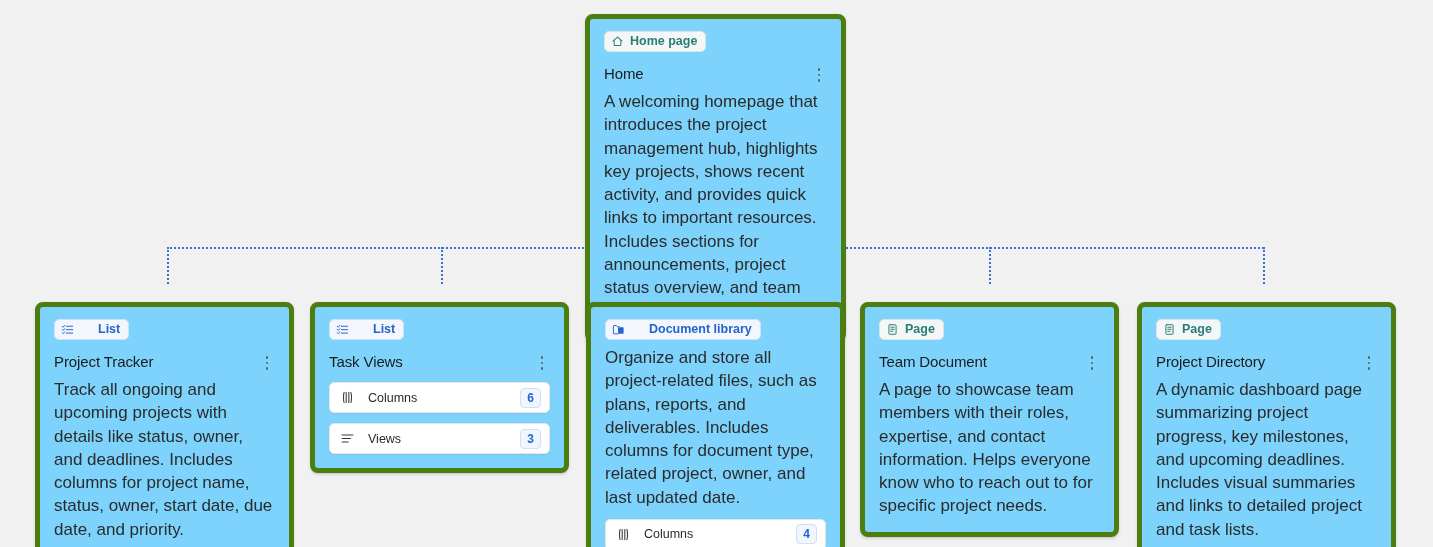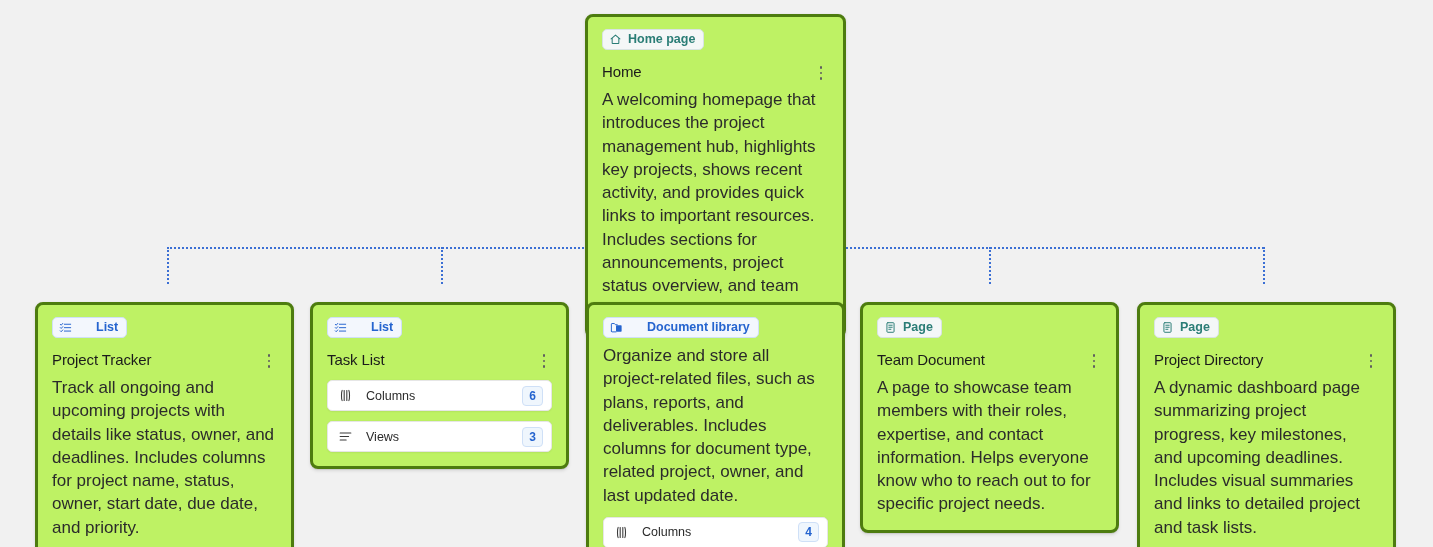--- a/index.html
+++ b/index.html
@@ -19,22 +19,22 @@
     border-left: 2px dotted #3b6fd4;
   }
   .conn-h {
     height: 0;
     border-top: 2px dotted #3b6fd4;
   }
 
   
   .card {
     position: absolute;
-    background: #bef264;
-    border: 3px solid #4d7c0f;
+    background: #7dd3fc;
+    border: 5px solid #4d7c0f;
     border-radius: 8px;
     box-shadow: 0 1.5px 3.5px rgba(0,0,0,0.10), 0 0.3px 0.9px rgba(0,0,0,0.07);
     padding: 12px 14px 14px 14px;
   }
 
   
   .badge {
     display: inline-flex;
     align-items: center;
     gap: 6px;
@@ -222,21 +222,21 @@
             <path d="M1.6 8.1 2.7 9.2 4.6 7"></path>
             <path d="M1.6 12.1l1.1 1.1 1.9-2.2"></path>
           <path d="M6.6 4h7.8"></path>
             <path d="M6.6 8.2h7.8"></path>
             <path d="M6.6 12.4h7.8"></path>
         </svg>
       </span>
       <span>List</span>
     </div>
     <div class="card-head">
-      <div class="card-title">Task List</div>
+      <div class="card-title">Task Views</div>
       <div class="kebab">
           <i></i>
           <i></i>
           <i></i>
         </div>
     </div>
 
     <div class="meta-row">
       <span class="meta-icon">
         <svg width="15" height="15" viewBox="0 0 16 16" fill="none" stroke="#3a3a3a" stroke-width="1.15" stroke-linecap="round" stroke-linejoin="round">

